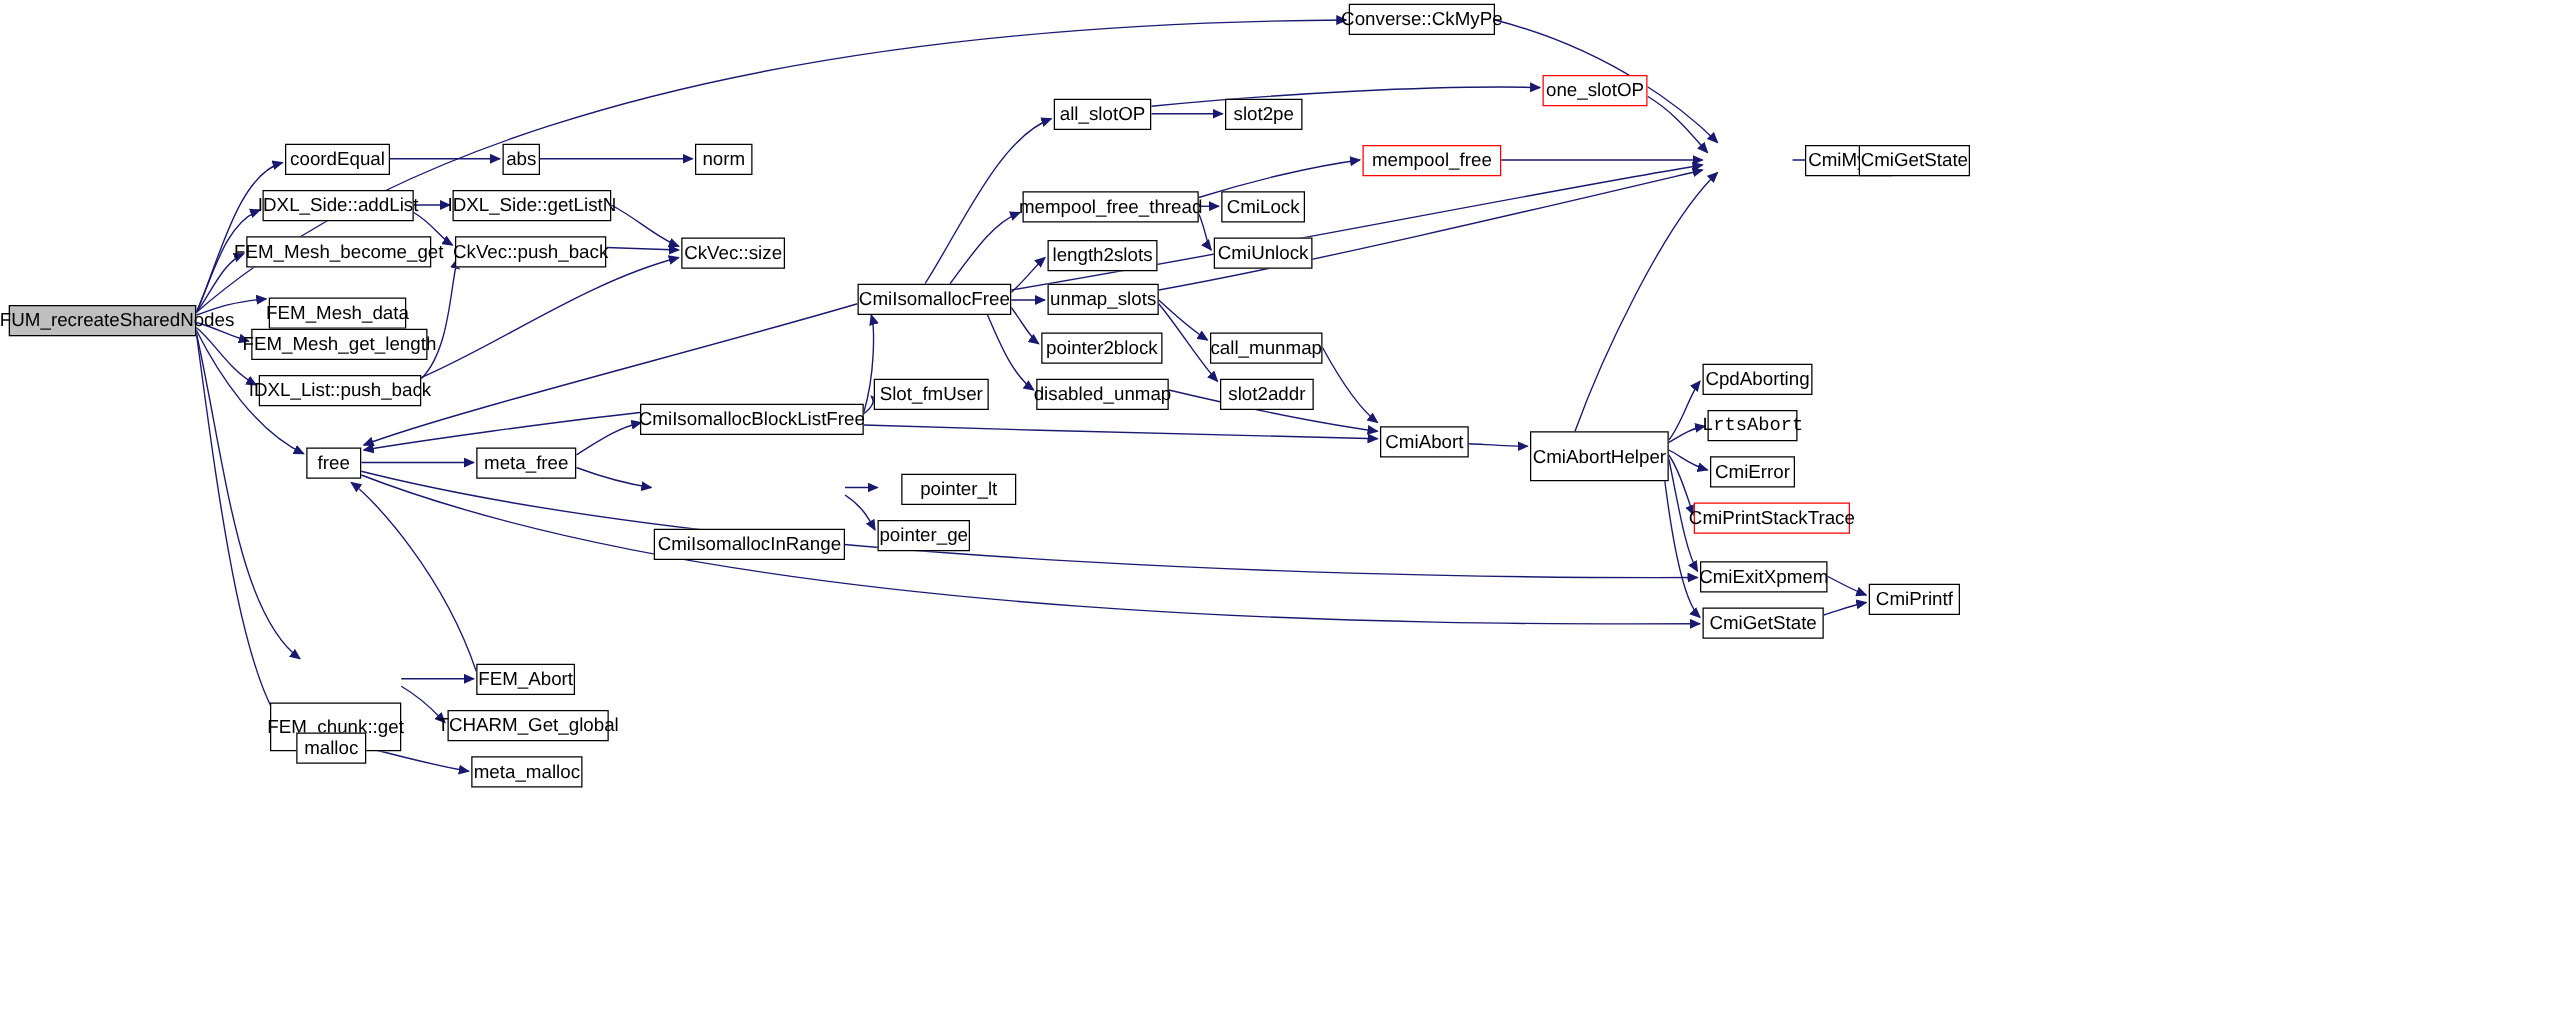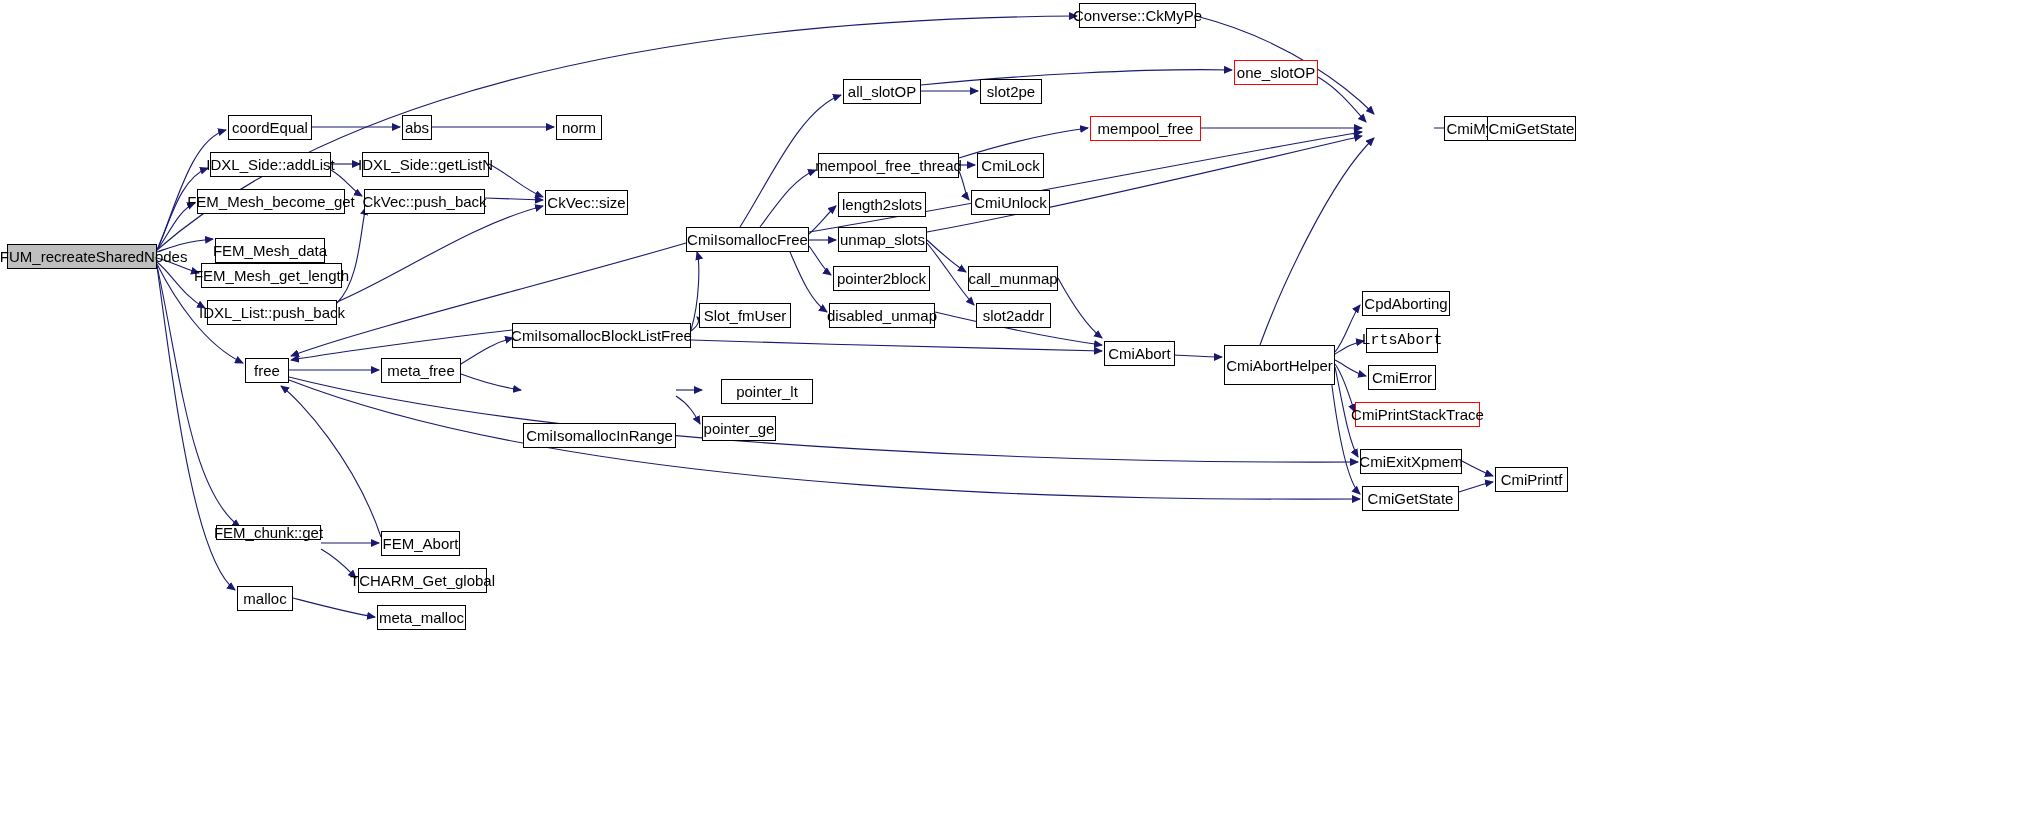--- a/index.html
+++ b/index.html
@@ -141,19 +141,19 @@
       <div class="node" style="left: 1487px; top: 116px; width: 89px; height: 25px;">CmiGetState</div>
       <div class="node" style="left: 1104px; top: 341px; width: 71px; height: 25px;">CmiAbort</div>
       <div class="node" style="left: 1224px; top: 345px; width: 111px; height: 40px;">CmiAbortHelper</div>
       <div class="node" style="left: 1362px; top: 291px; width: 88px; height: 25px;">CpdAborting</div>
       <div class="node" style="left: 1366px; top: 328px; width: 72px; height: 25px; font-family: Liberation Mono, monospace;">LrtsAbort</div>
       <div class="node" style="left: 1368px; top: 365px; width: 68px; height: 25px;">CmiError</div>
       <div class="node red" style="left: 1355px; top: 402px; width: 125px; height: 25px;">CmiPrintStackTrace</div>
       <div class="node" style="left: 1360px; top: 449px; width: 102px; height: 25px;">CmiExitXpmem</div>
       <div class="node" style="left: 1362px; top: 486px; width: 97px; height: 25px;">CmiGetState</div>
       <div class="node" style="left: 1495px; top: 467px; width: 73px; height: 25px;">CmiPrintf</div>
-      <div class="node" style="left: 216px; top: 525px; width: 105px; height: 15px;">FEM_chunk::get</div>
+      <div class="node" style="left: 216px; top: 562px; width: 105px; height: 39px;">FEM_chunk::get</div>
       <div class="node" style="left: 381px; top: 531px; width: 79px; height: 25px;">FEM_Abort</div>
       <div class="node" style="left: 358px; top: 568px; width: 129px; height: 25px;">TCHARM_Get_global</div>
       <div class="node" style="left: 237px; top: 586px; width: 56px; height: 25px;">malloc</div>
       <div class="node" style="left: 377px; top: 605px; width: 89px; height: 25px;">meta_malloc</div>
     </div>
 </div>
 
 </body></html>

